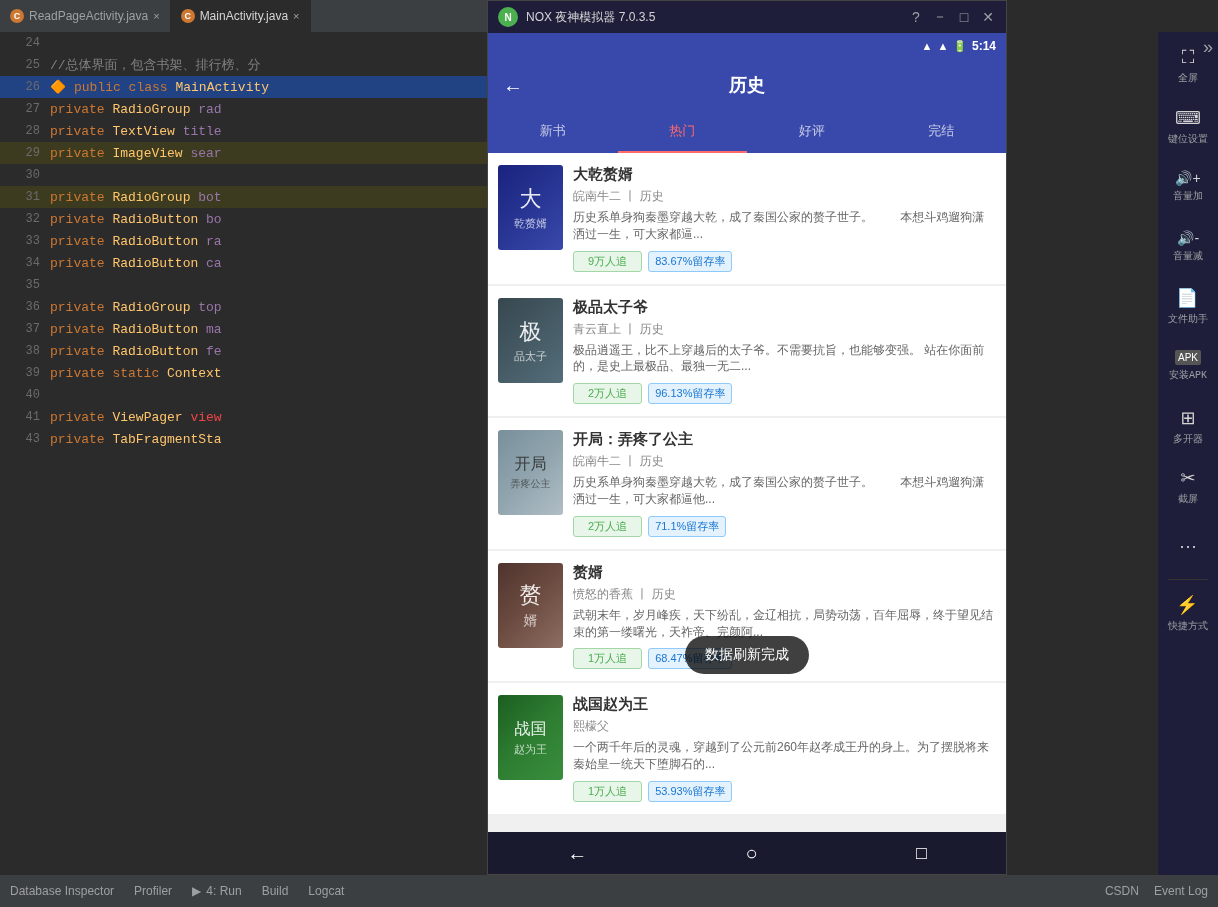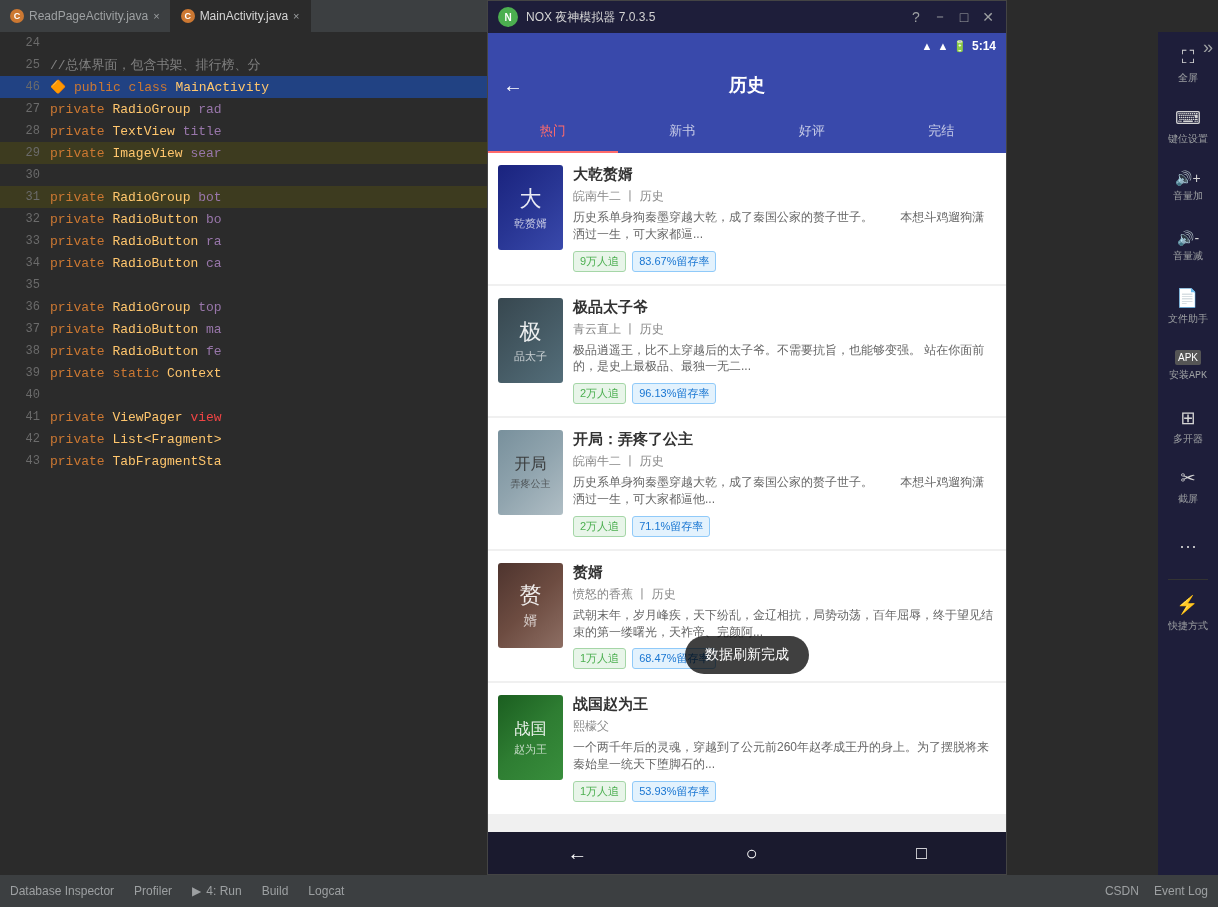--- a/index.html
+++ b/index.html
@@ -315,21 +315,21 @@
     }
     .book-tags {
       display: flex;
       gap: 6px;
       margin-top: 4px;
     }
     .tag-readers {
       background: #e8f5e9;
       color: #4caf50;
       font-size: 11px;
-      padding: 2px 6px;
+      padding: 2px 14px;
       border-radius: 3px;
       border: 1px solid #a5d6a7;
     }
     .tag-completion {
       background: #e3f2fd;
       color: #1976d2;
       font-size: 11px;
       padding: 2px 6px;
       border-radius: 3px;
       border: 1px solid #90caf9;
@@ -420,21 +420,21 @@
 <div class="ide-code">
   <div class="code-line">
     <span class="line-number">24</span>
     <span class="line-content"></span>
   </div>
   <div class="code-line">
     <span class="line-number">25</span>
     <span class="line-content kw-comment">    //总体界面，包含书架、排行榜、分</span>
   </div>
   <div class="code-line highlight-blue-line">
-    <span class="line-number">46</span>
+    <span class="line-number">26</span>
     <span class="line-content">
       <span style="color:#e06c75;">🔶</span>
       <span style="color:#cc7832;"> public class </span>
       <span style="color:#ffc66d;">MainActivity</span>
       <span style="color:#a9b7c6;"> </span>
     </span>
   </div>
   <div class="code-line">
     <span class="line-number">27</span>
     <span class="line-content">
@@ -533,27 +533,20 @@
   <div class="code-line">
     <span class="line-number">40</span>
     <span class="line-content"></span>
   </div>
   <div class="code-line">
     <span class="line-number">41</span>
     <span class="line-content">
       <span style="color:#cc7832;">        private </span>
       <span style="color:#ffc66d;">ViewPager</span>
       <span style="color:#ef4444;"> view</span>
-    </span>
-  </div>
-  <div class="code-line">
-    <span class="line-number">42</span>
-    <span class="line-content">
-      <span style="color:#cc7832;">        private </span>
-      <span style="color:#ffc66d;">List&lt;Fragment&gt;</span>
     </span>
   </div>
   <div class="code-line">
     <span class="line-number">43</span>
     <span class="line-content">
       <span style="color:#cc7832;">        private </span>
       <span style="color:#ffc66d;">TabFragmentSta</span>
     </span>
   </div>
 </div>
@@ -579,25 +572,25 @@
       <span class="status-icon">🔋</span>
       <span class="status-time">5:14</span>
     </div>
 
     <div class="app-header">
       <span class="back-arrow">←</span>
       <span class="app-title">历史</span>
     </div>
 
     <div class="app-tabs">
+      <div class="app-tab">
+        <span>新书</span>
+      </div>
       <div class="app-tab active">
         <span>热门</span>
-      </div>
-      <div class="app-tab">
-        <span>新书</span>
       </div>
       <div class="app-tab">
         <span>好评</span>
       </div>
       <div class="app-tab">
         <span>完结</span>
       </div>
     </div>
 
     <div class="book-list">

